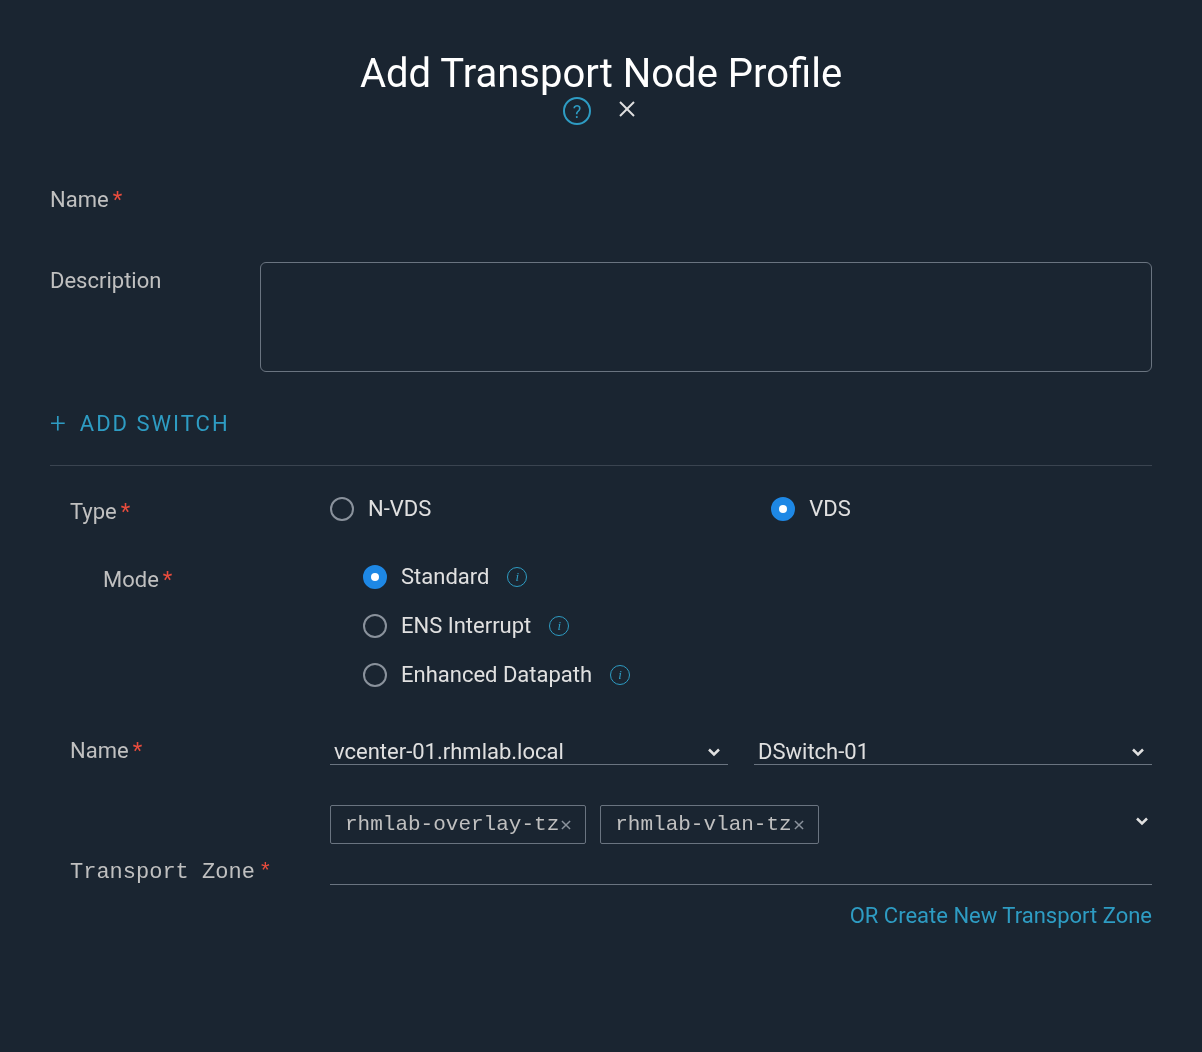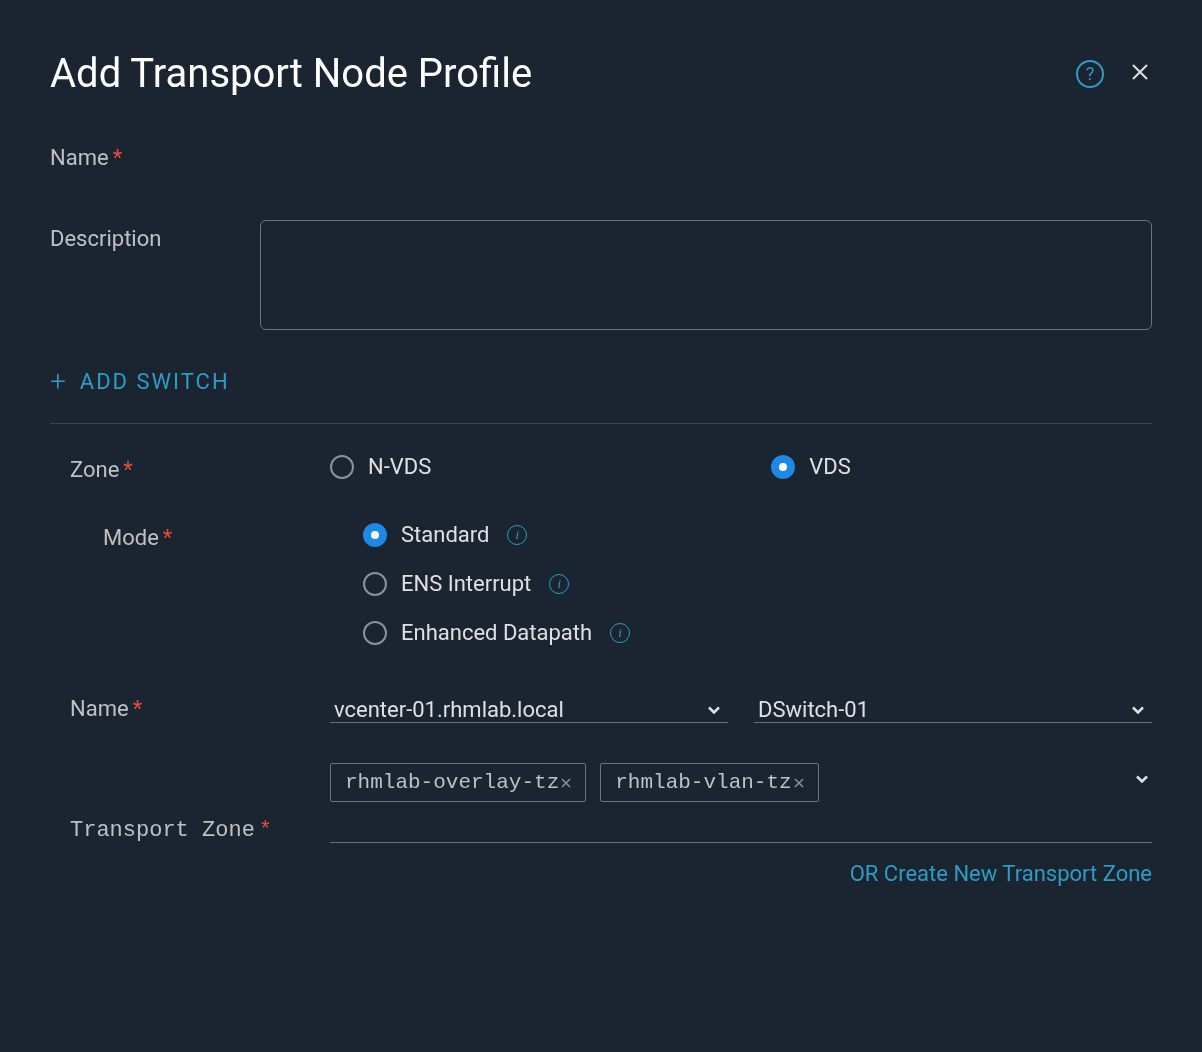--- a/index.html
+++ b/index.html
@@ -13,21 +13,22 @@
       font-family: -apple-system, BlinkMacSystemFont, "Segoe UI", Roboto, Helvetica, Arial, sans-serif;
       width: 1202px;
       height: 1052px;
       padding: 50px;
       overflow: hidden;
     }
     .header {
       display: flex;
       justify-content: space-between;
       align-items: center;
-      margin-bottom: 42px;
+      margin-bottom: 56px;
+      flex-direction: column;
     }
     .title {
       font-size: 40px;
       font-weight: 400;
       color: #ffffff;
     }
     .header-icons {
       display: flex;
       align-items: center;
       gap: 24px;
@@ -299,21 +300,21 @@
   <span class="plus-icon">+</span>
   <span>ADD SWITCH</span>
 </div>
 
 <div class="switch-section">
 
   <div class="switch-body">
 
     <div class="switch-row">
       <div class="switch-label">
-        <span>Zone</span><span class="required">*</span>
+        <span>Type</span><span class="required">*</span>
       </div>
       <div class="radio-group-h">
         <div class="radio-option">
           <div class="radio-circle"></div>
           <span class="radio-text">N-VDS</span>
         </div>
         <div class="radio-option">
           <div class="radio-circle selected"></div>
           <span class="radio-text">VDS</span>
         </div>

